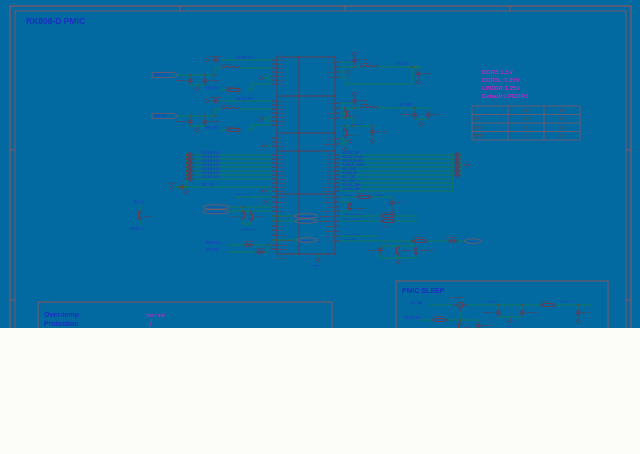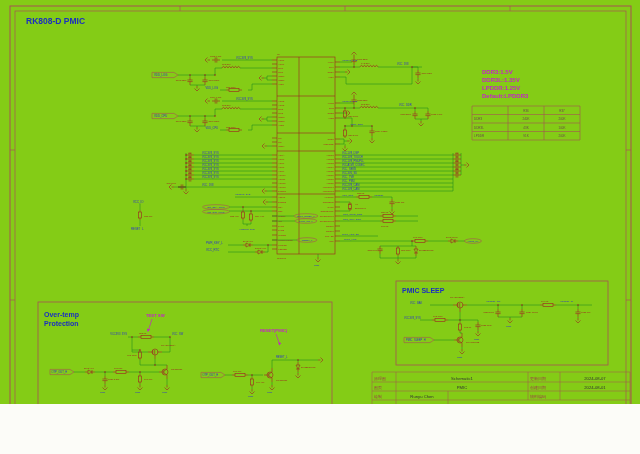--- a/index.html
+++ b/index.html
@@ -1,16 +1,16 @@
 <!DOCTYPE html>
 <html><head>
 <meta charset="utf-8">
 <style>
   html,body{margin:0;padding:0;background:#fcfcf8;}
-  .stage{position:relative;width:640px;height:404px;background:#84cc16;font-family:"Liberation Sans",sans-serif;overflow:hidden;}
+  .stage{position:relative;width:640px;height:328px;background:#0369a1;font-family:"Liberation Sans",sans-serif;overflow:hidden;}
   svg text{font-family:"Liberation Sans",sans-serif;}
   .w{stroke:#1f8a1f;stroke-width:.55;fill:none}
   .c{stroke:#a02121;stroke-width:.6;fill:none}
   .fr{stroke:#a65353;fill:none}
   .frl{stroke:#a65353;stroke-width:.5;fill:none}
   .dot{fill:#a02121}
   .tTitle{fill:#1b2fc0;font-weight:bold;font-size:8.5px}
   .tSec{fill:#1b2fc0;font-weight:bold;font-size:7px}
   .tMag{fill:#c327c3;font-weight:bold;font-size:4.2px}
   .tNote{fill:#c327c3;font-weight:bold;font-size:6px}

